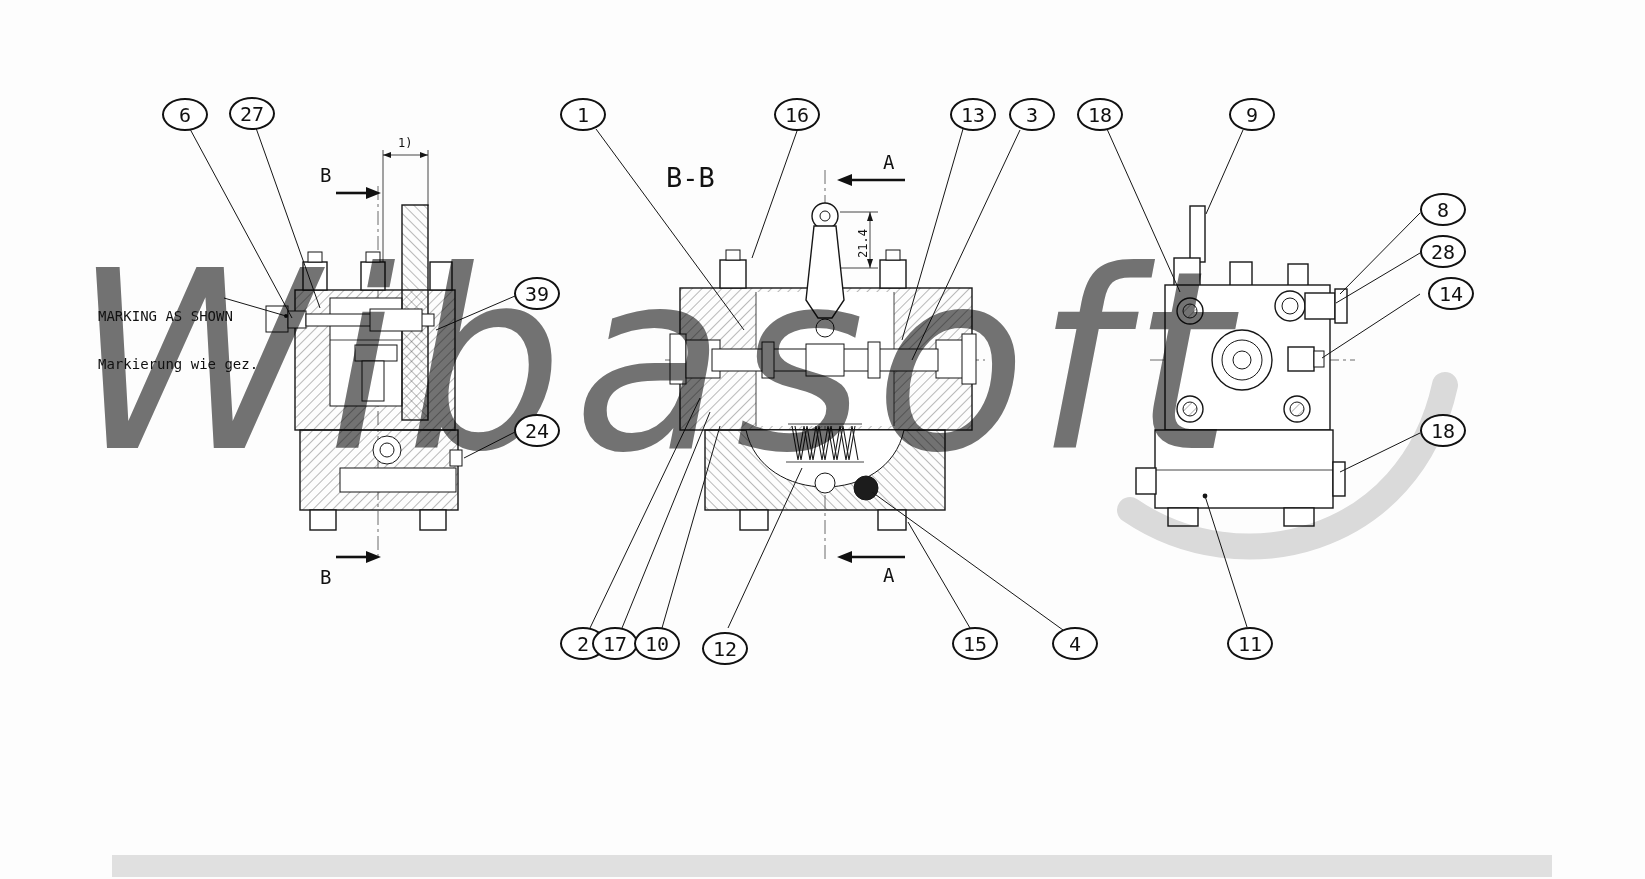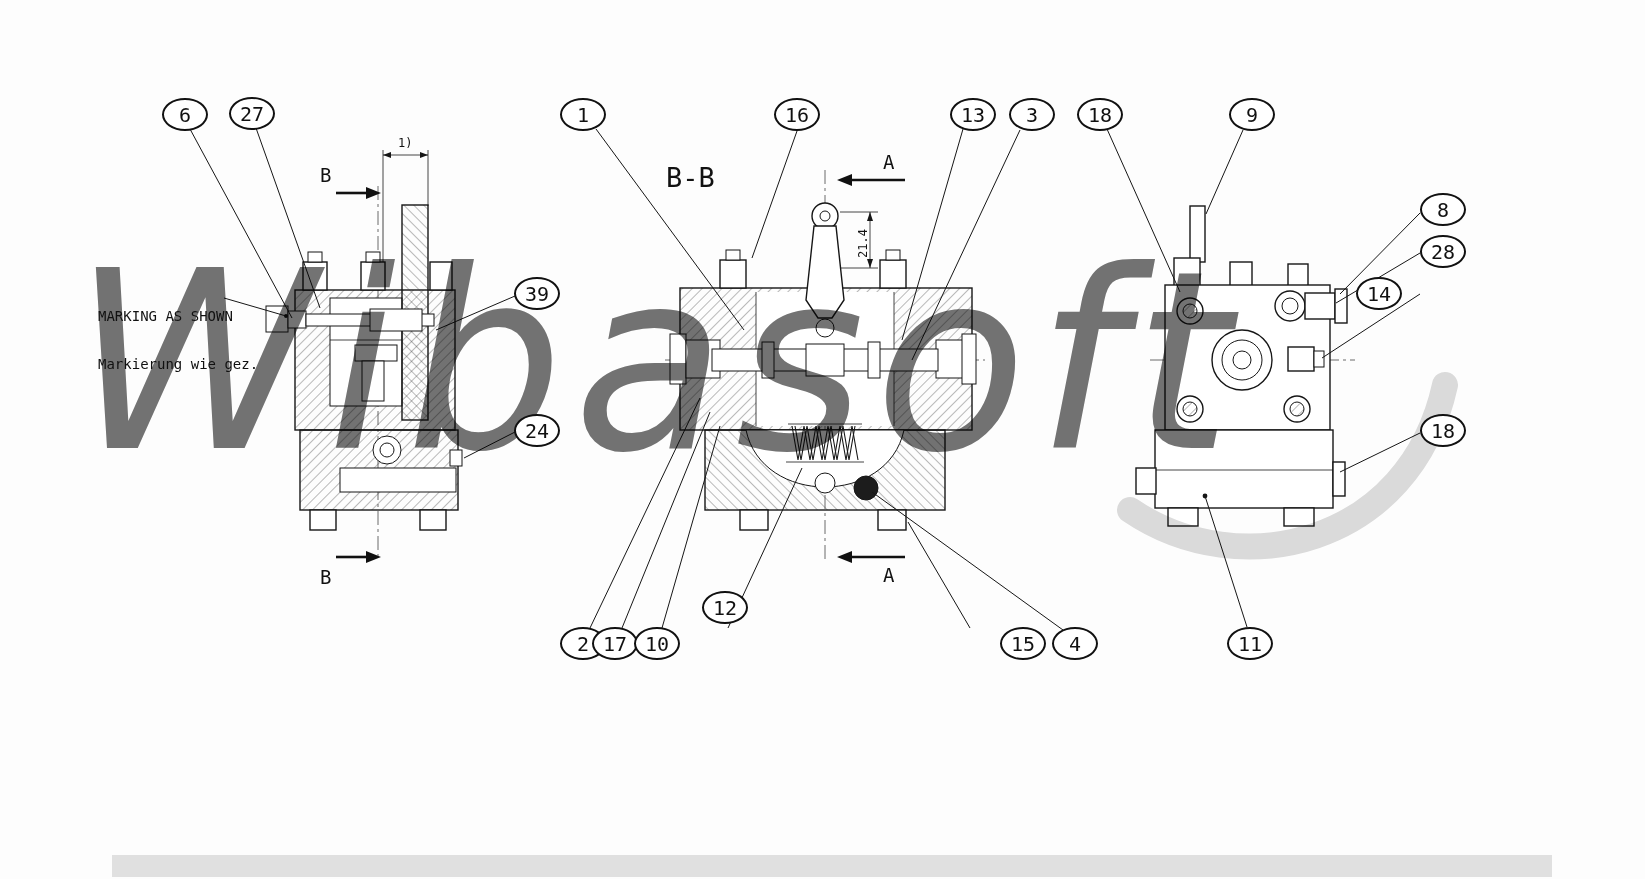--- a/index.html
+++ b/index.html
@@ -248,28 +248,28 @@
   <div class="balloon" style="left:229px;top:97px">27</div>
   <div class="balloon" style="left:514px;top:277px">39</div>
   <div class="balloon" style="left:514px;top:414px">24</div>
   <div class="balloon" style="left:560px;top:98px">1</div>
   <div class="balloon" style="left:774px;top:98px">16</div>
   <div class="balloon" style="left:950px;top:98px">13</div>
   <div class="balloon" style="left:1009px;top:98px">3</div>
   <div class="balloon" style="left:560px;top:627px">2</div>
   <div class="balloon" style="left:592px;top:627px">17</div>
   <div class="balloon" style="left:634px;top:627px">10</div>
-  <div class="balloon" style="left:702px;top:591px">12</div>
-  <div class="balloon" style="left:1000px;top:627px">15</div>
+  <div class="balloon" style="left:702px;top:632px">12</div>
+  <div class="balloon" style="left:952px;top:627px">15</div>
   <div class="balloon" style="left:1052px;top:627px">4</div>
   <div class="balloon" style="left:1077px;top:98px">18</div>
   <div class="balloon" style="left:1229px;top:98px">9</div>
   <div class="balloon" style="left:1420px;top:193px">8</div>
   <div class="balloon" style="left:1420px;top:235px">28</div>
-  <div class="balloon" style="left:1356px;top:277px">14</div>
+  <div class="balloon" style="left:1428px;top:277px">14</div>
   <div class="balloon" style="left:1420px;top:414px">18</div>
   <div class="balloon" style="left:1227px;top:627px">11</div>
 
   <div class="watermark">Wibasoft</div>
   <svg class="wm-swoosh" width="1645" height="879" viewBox="0 0 1645 879">
     <path d="M1130,510 C1240,585 1410,545 1445,385" stroke="#dcdcdc" stroke-width="26" fill="none" stroke-linecap="round"></path>
   </svg>
   <div class="wm-strip"></div>
 
 </div>

